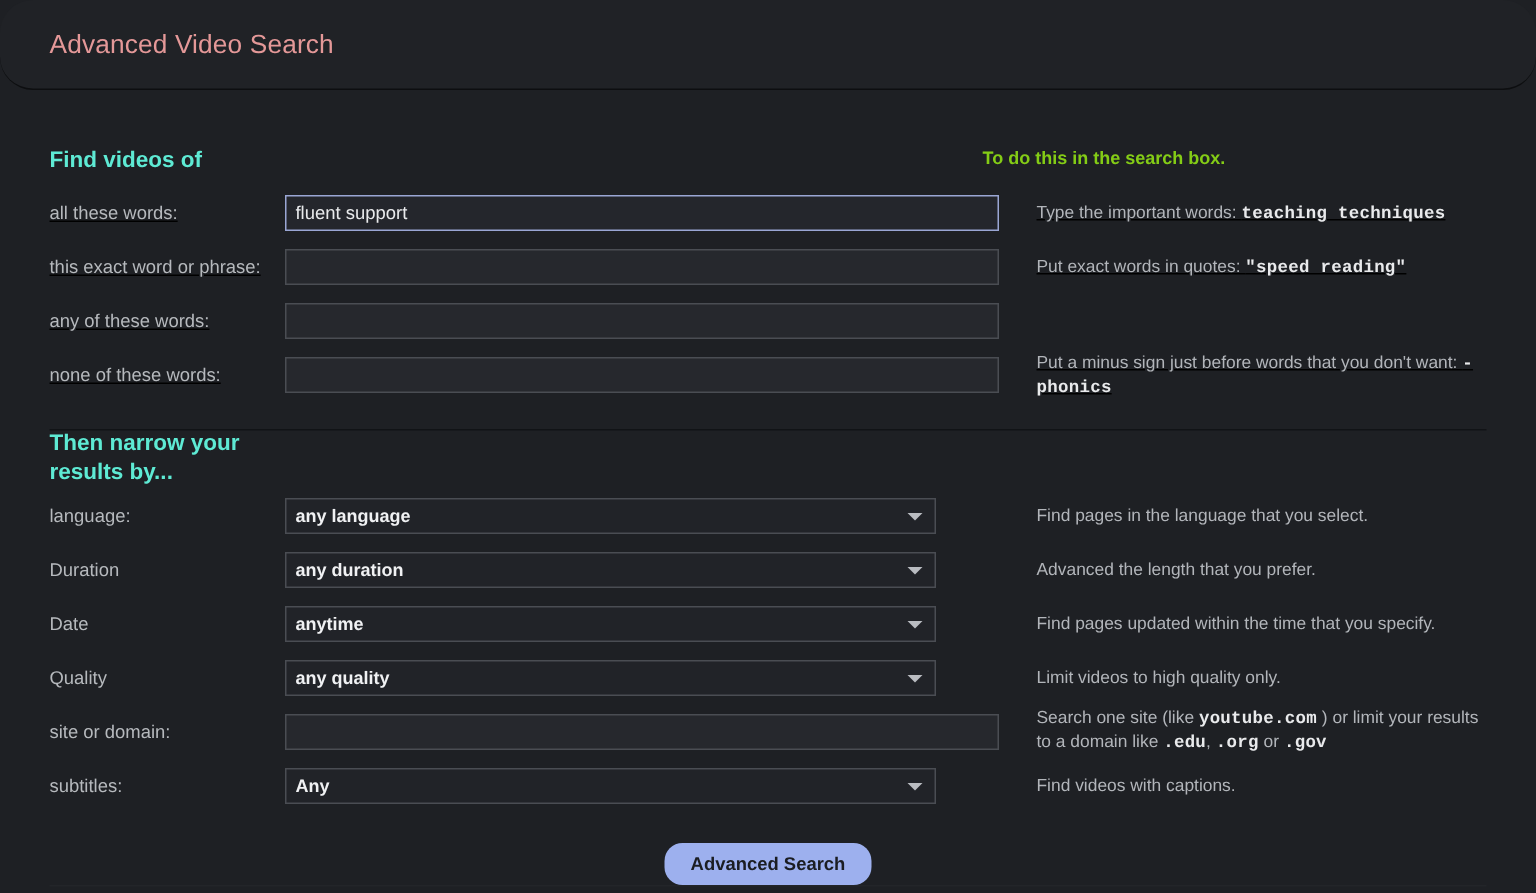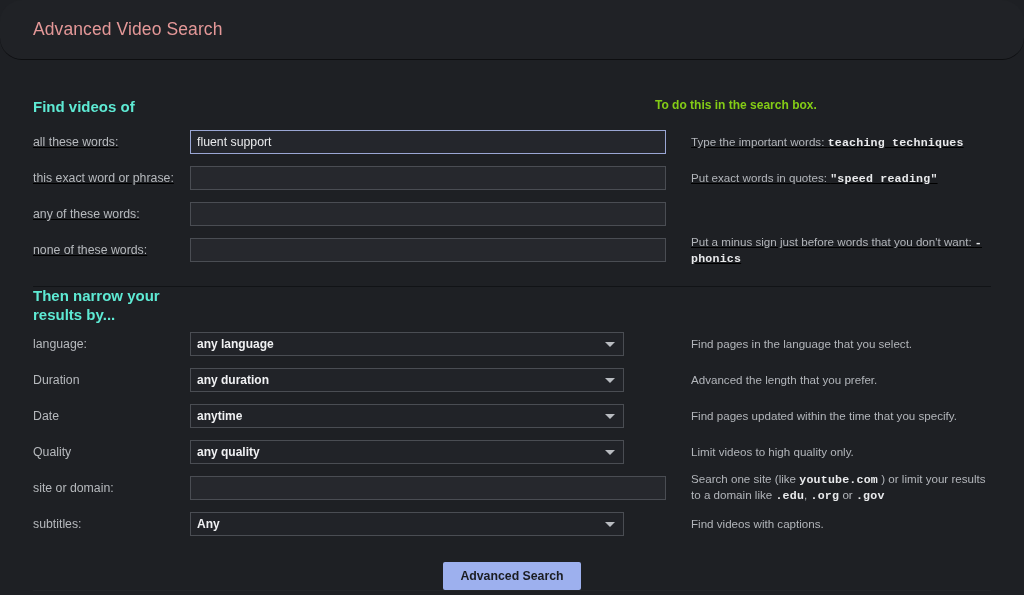--- a/index.html
+++ b/index.html
@@ -160,21 +160,21 @@
     margin-top: 20px;
   }
   #advanced-search-button {
     background: #9db0ee;
     color: #1b1d22;
     border: none;
     font-family: "Liberation Sans", sans-serif;
     font-size: 12.3px;
     font-weight: bold;
     padding: 7px 17px;
-    border-radius: 2px;
+    border-radius: 12px;
     cursor: pointer;
   }
 
   .tall-hint { line-height: 1.28; }
 </style>
 </head>
 <body>
 
 <div id="header">
   <div id="page-title">Advanced Video Search</div>

